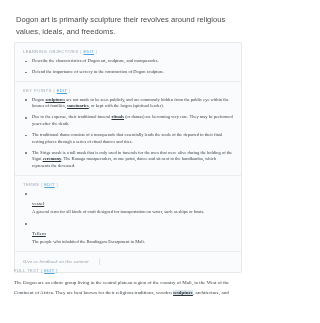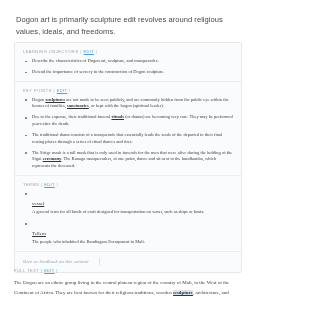--- a/index.html
+++ b/index.html
@@ -155,21 +155,21 @@
     text-decoration: underline;
     background: #dbe7ef;
     cursor: pointer;
   }
 </style>
 </head>
 <body>
 
 <div class="page">
 
-  <div class="lede">Dogon art is primarily sculpture edit revolves around religious values, ideals, and freedoms.</div>
+  <div class="lede">Dogon art is primarily sculpture their revolves around religious values, ideals, and freedoms.</div>
 
   <div class="card">
 
     <div class="section">
       <div class="sec-head">
         <span>LEARNING OBJECTIVES</span>
         <span class="brk">[</span>
         <span class="edit-link">edit</span>
         <span class="brk">]</span>
       </div>

